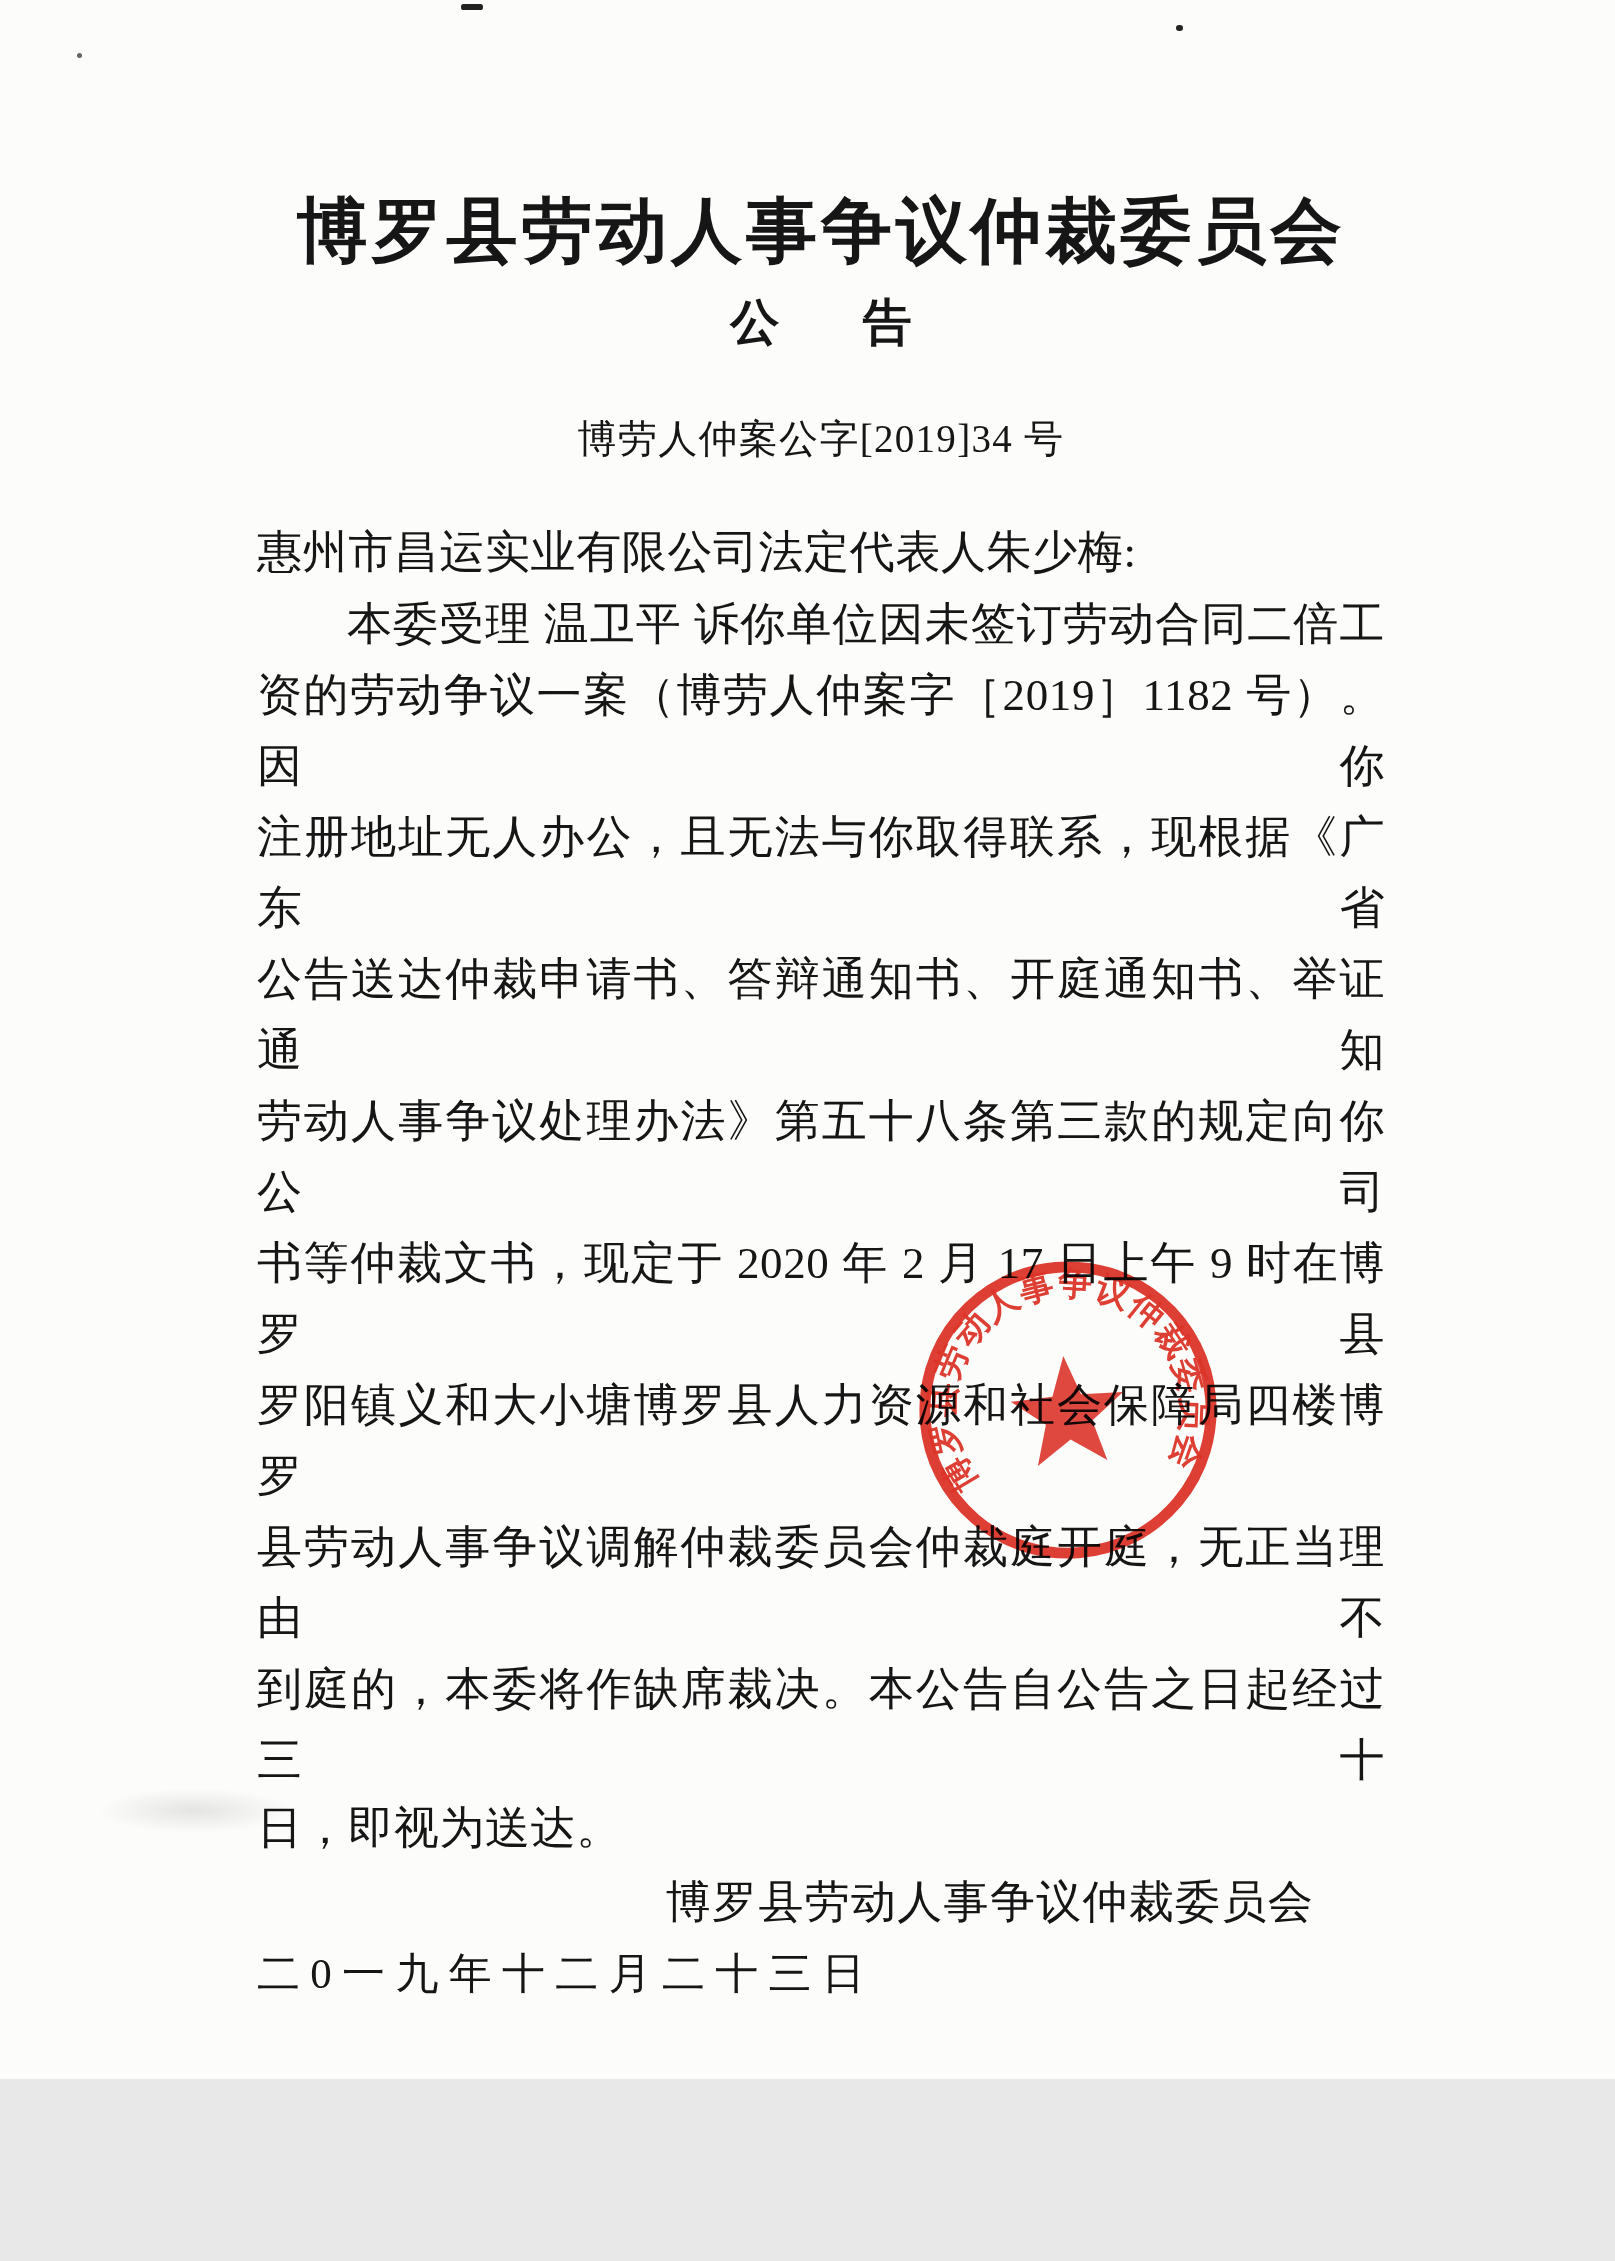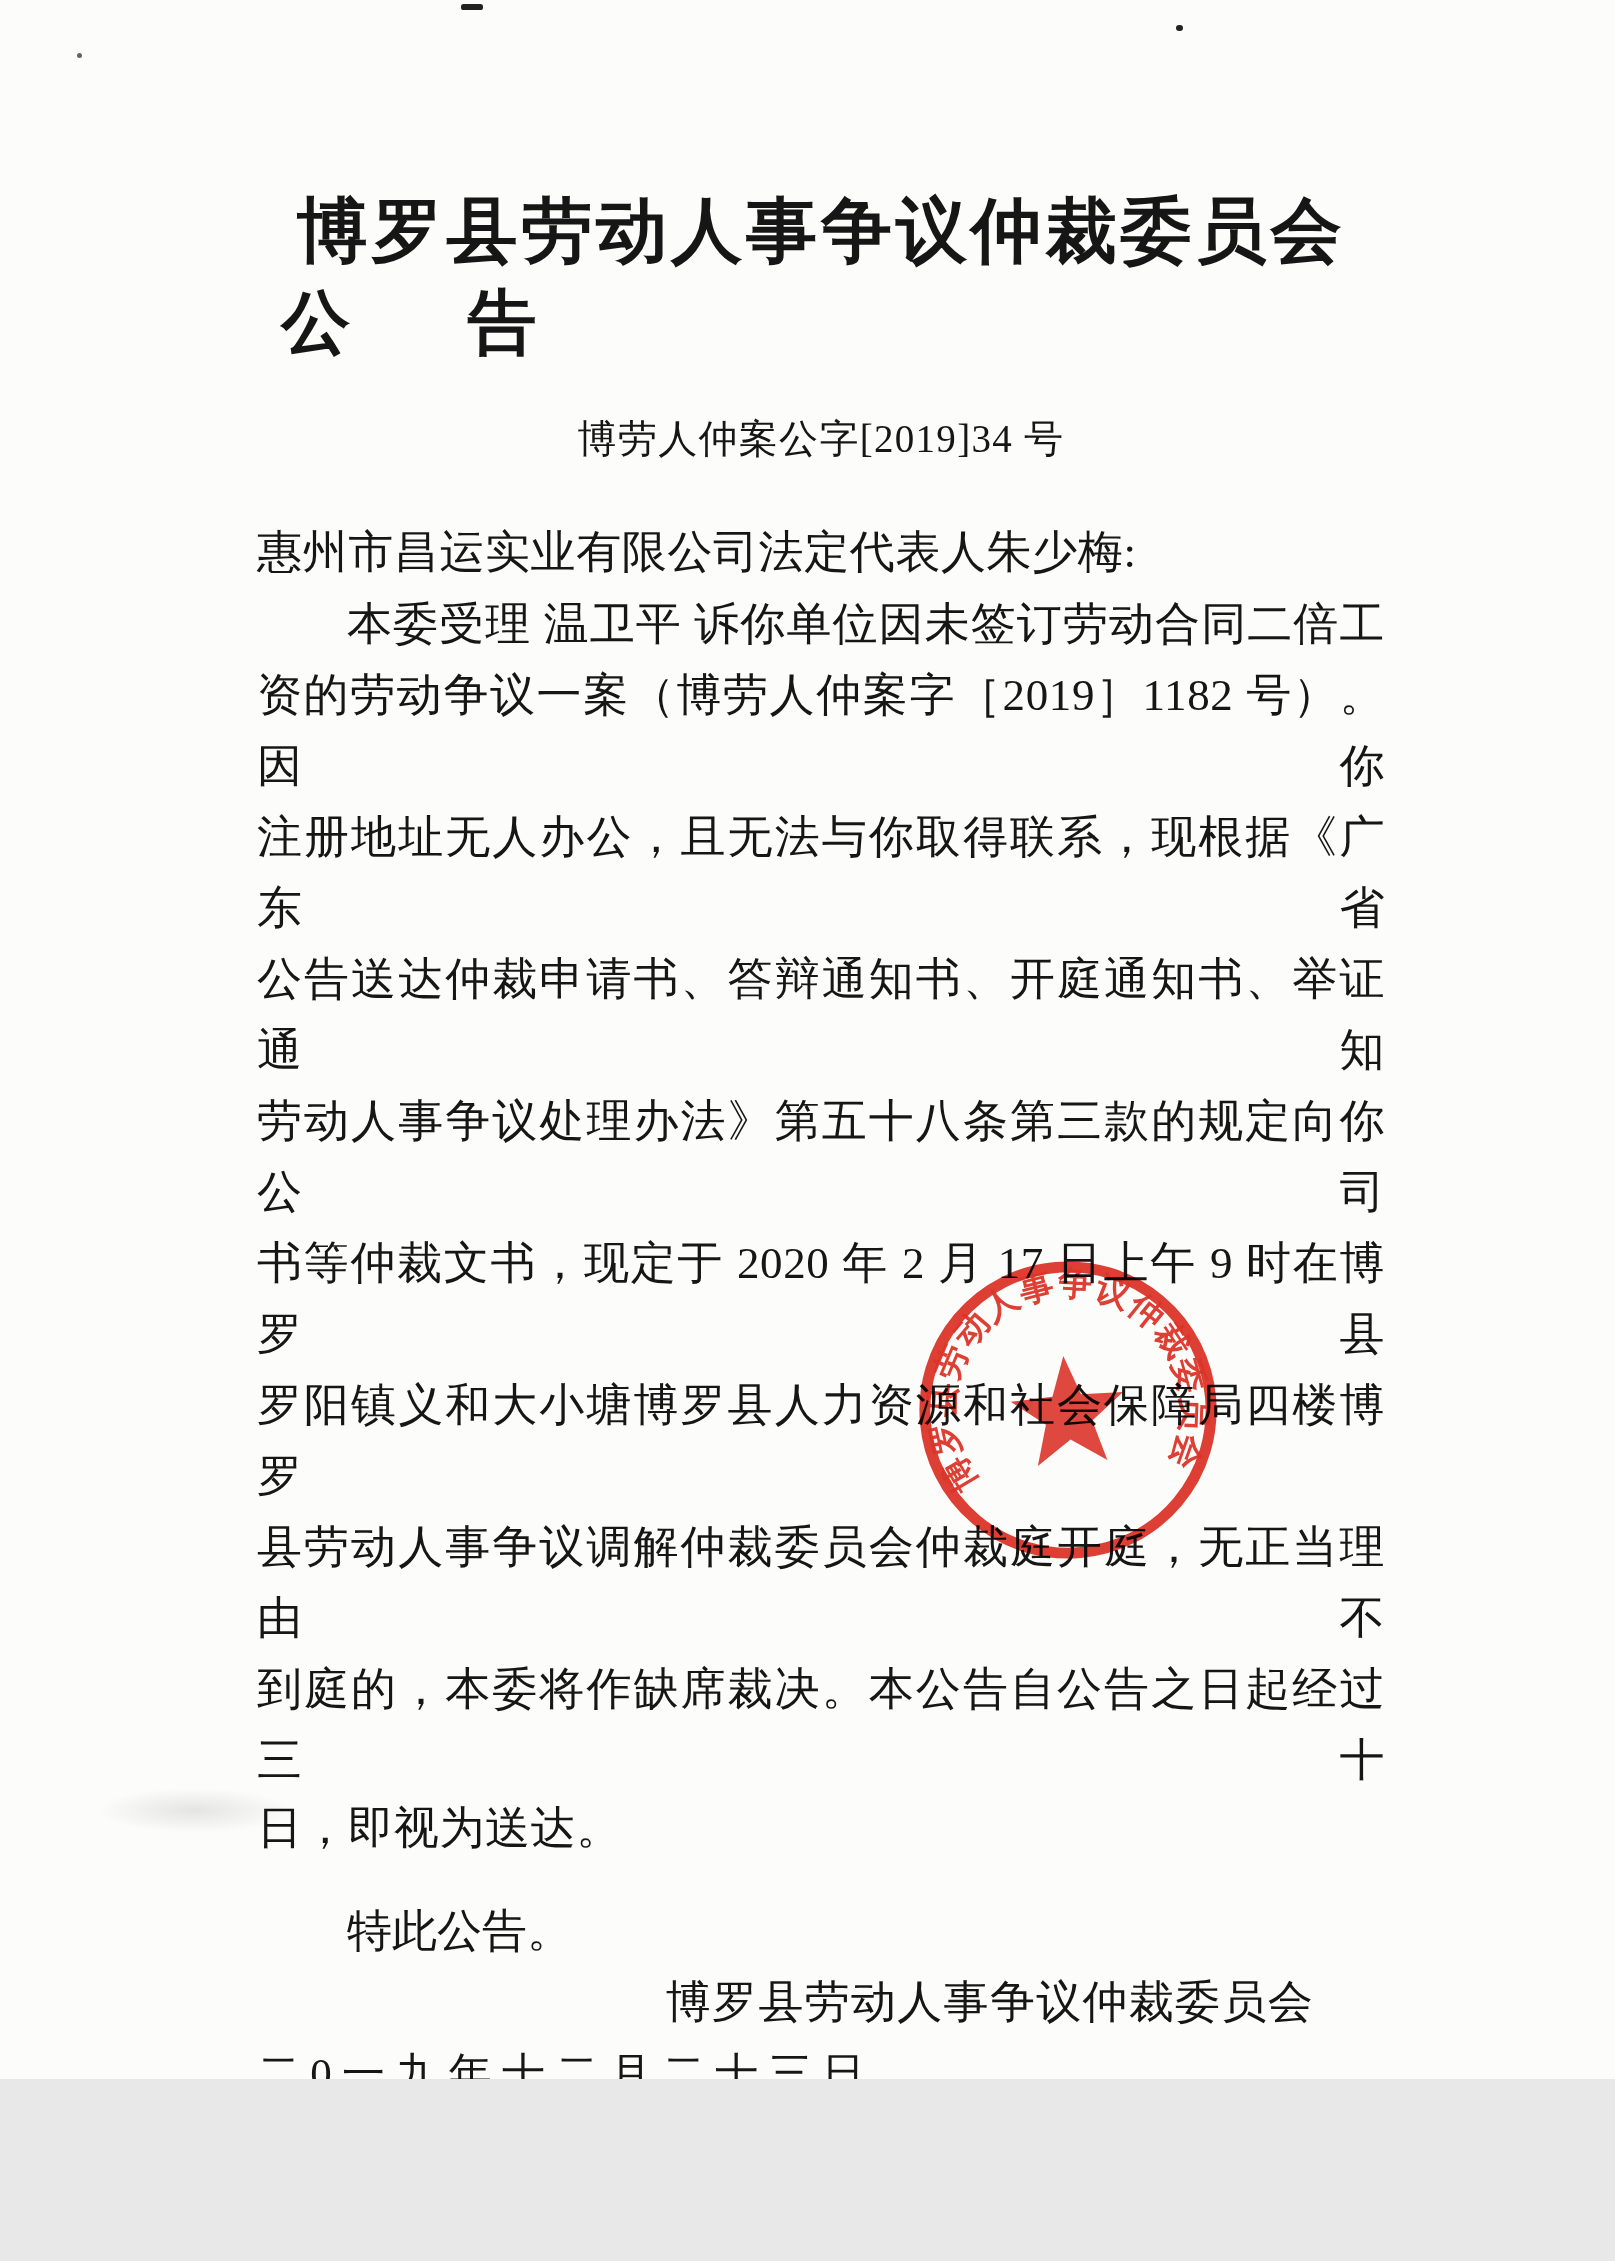--- a/index.html
+++ b/index.html
@@ -13,22 +13,22 @@
   }
   .doc{position:absolute;left:257px;top:0;width:1128px;}
   .title1{
     margin-top:186px;
     font-size:71px;line-height:90px;
     font-weight:bold;text-align:center;letter-spacing:3.9px;
     white-space:nowrap;
   }
   .title2{
     margin-top:5.2px;
-    font-size:69px;line-height:84px;
-    font-weight:bold;letter-spacing:0.35em;
+    font-size:49px;line-height:84px;
+    font-weight:bold;text-align:center;letter-spacing:0.35em;
     text-indent:0.35em; 
   }
   .docnum{
     margin-top:45px;
     font-size:39px;line-height:58px;
     text-align:center;letter-spacing:1.3px;
   }
   .addressee{
     margin-top:52px;
     font-size:45px;line-height:65px;
@@ -96,21 +96,20 @@
         <div class="bline">资的劳动争议一案（博劳人仲案字［2019］1182 号）。因你</div>
         <div class="bline">注册地址无人办公，且无法与你取得联系，现根据《广东省</div>
         <div class="bline">公告送达仲裁申请书、答辩通知书、开庭通知书、举证通知</div>
         <div class="bline">劳动人事争议处理办法》第五十八条第三款的规定向你公司</div>
         <div class="bline">书等仲裁文书，现定于 2020 年 2 月 17 日上午 9 时在博罗县</div>
         <div class="bline">罗阳镇义和大小塘博罗县人力资源和社会保障局四楼博罗</div>
         <div class="bline">县劳动人事争议调解仲裁委员会仲裁庭开庭，无正当理由不</div>
         <div class="bline">到庭的，本委将作缺席裁决。本公告自公告之日起经过三十</div>
         <div class="bline">日，即视为送达。</div>
       </div>
-    <div class="closing">特此公告。</div>
     <div class="signature">博罗县劳动人事争议仲裁委员会</div>
     <div class="sigdate">二0一九年十二月二十三日</div>
     <div class="notes">
       <div class="nline">附注:</div>
       <div>
           <div class="nline">公告张贴时间: 2019 年 12 月 23 日。</div>
         </div>
     </div>
   </div>
 

